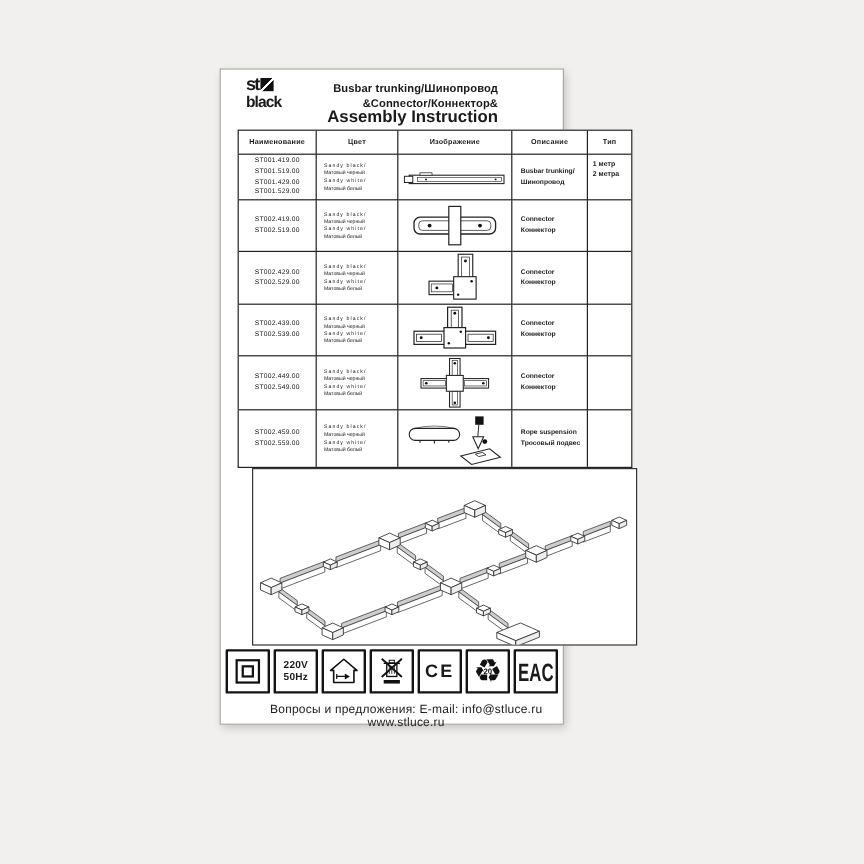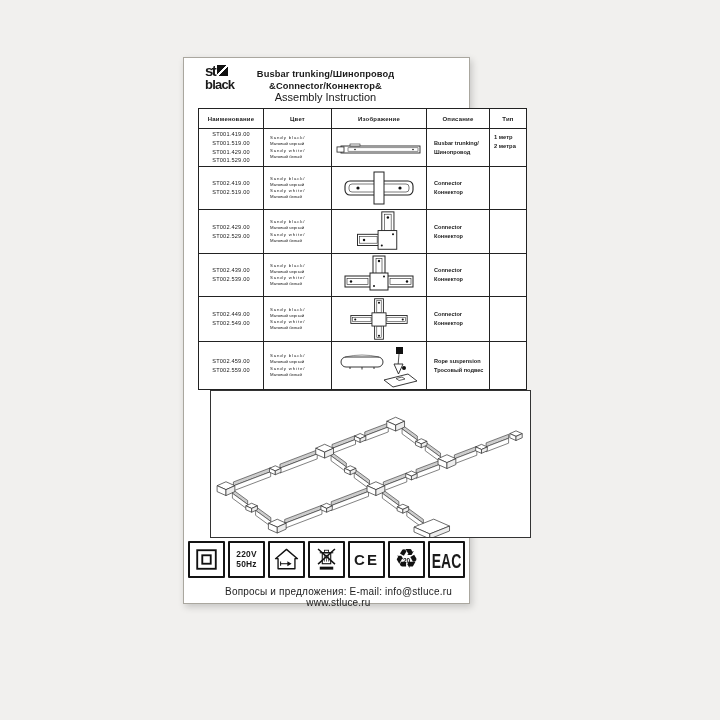--- a/index.html
+++ b/index.html
@@ -11,24 +11,24 @@
 
   
   .logo { position:absolute; left:21px; top:6px; width:40px; }
   .logo-top { display:flex; align-items:flex-start; }
   .logo-st { font-size:15px; font-weight:700; letter-spacing:-1.5px; line-height:13px; }
   .logo-sq { width:11px; height:11px; margin:1px 0 0 2px; display:inline-block;
              background:linear-gradient(135deg,#111 44%,#fff 44%,#fff 56%,#111 56%); }
   .logo-luce { font-size:13px; font-weight:700; letter-spacing:-0.8px; line-height:13px; margin-top:1px; }
 
   
-  .title { position:absolute; left:52px; right:54px; top:11px; text-align:center; }
+  .title { position:absolute; left:52px; right:54px; top:11px; text-align:right; }
   .title .t1 { font-size:9.3px; font-weight:700; line-height:11.5px; letter-spacing:.1px; }
   .title .t2 { font-size:9.3px; font-weight:700; line-height:11.5px; }
-  .title .t3 { font-size:11px;  font-weight:400; line-height:11px; }
+  .title .t3 { font-size:14px;  font-weight:700; line-height:11px; }
 
   
   .table { position:absolute; left:14px; top:50px; border:1.2px solid #222; background:#fff; }
   .tr { display:grid; grid-template-columns:65px 68px 95px 63px 36px; }
   .td { border-right:1px solid #222; border-bottom:1px solid #222; display:flex;
         flex-direction:column; justify-content:center; align-items:center; overflow:hidden; }
   .td:last-child { border-right:none; }
   .tr:last-child .td { border-bottom:none; }
   .head .td { height:20px; font-size:6px; font-weight:600; letter-spacing:.2px; }
   .r0 .td{height:38px} .r1 .td{height:43px} .r2 .td{height:44px}

